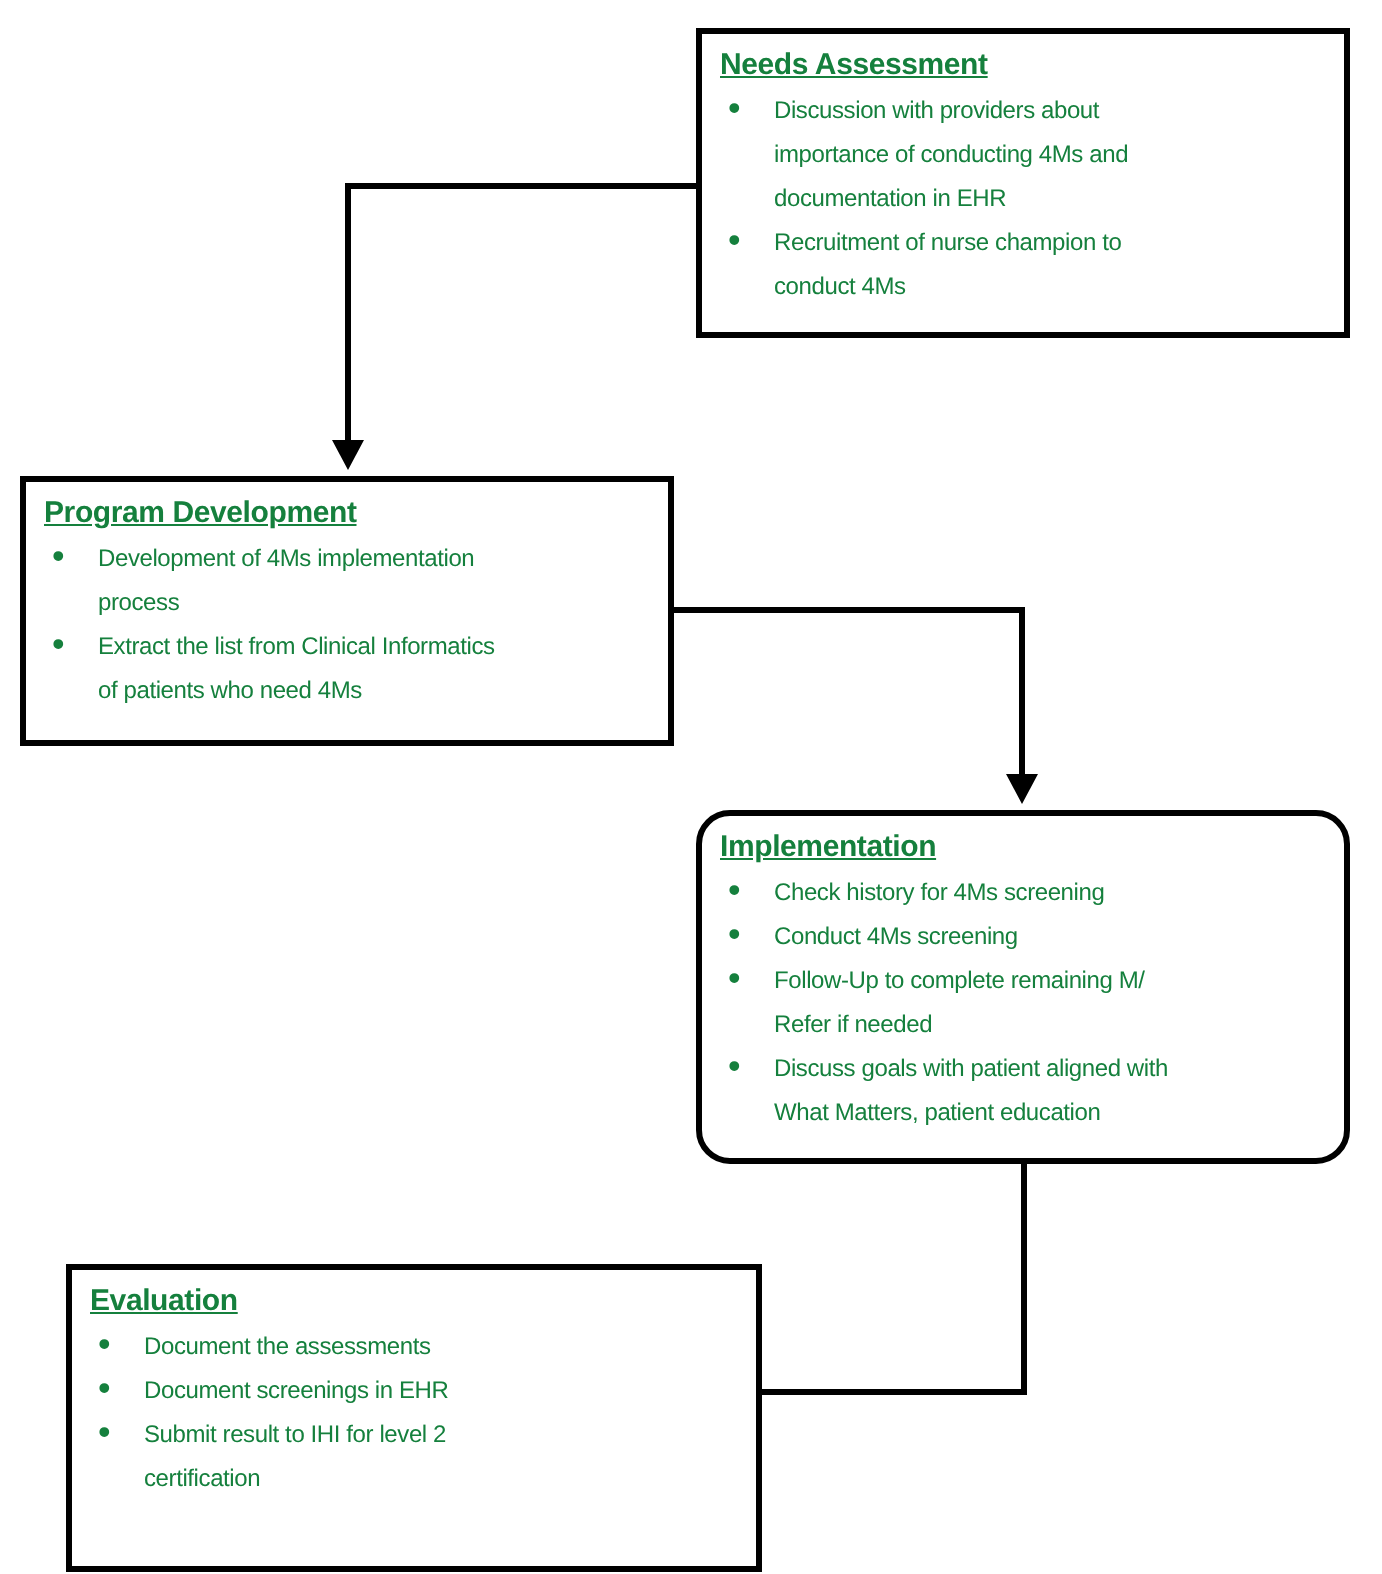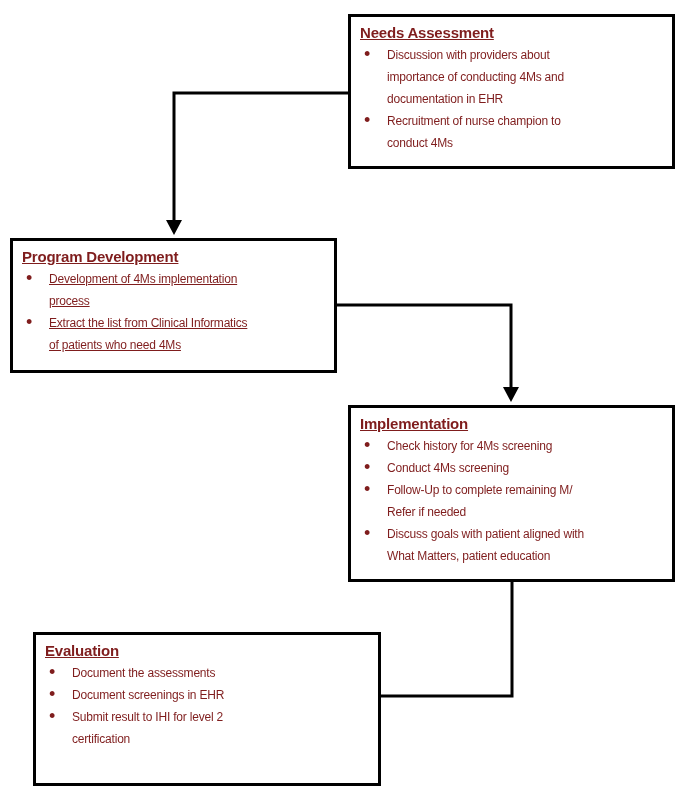--- a/index.html
+++ b/index.html
@@ -6,21 +6,21 @@
     margin: 0;
     padding: 0;
     background: #ffffff;
   }
   .canvas {
     position: relative;
     width: 691px;
     height: 787px;
     background: #ffffff;
     font-family: "Liberation Sans", sans-serif;
-    color: #7f1d1d;
+    color: #15803d;
     overflow: hidden;
   }
   .connectors {
     position: absolute;
     left: 0;
     top: 0;
     width: 691px;
     height: 787px;
     pointer-events: none;
   }
@@ -57,22 +57,22 @@
     letter-spacing: -0.2px;
   }
   li.bullet::before {
     content: "\2022";
     position: absolute;
     left: 13px;
     top: -1px;
     font-size: 18px;
   }
   .box-needs-assessment    { left: 348px; top: 14px;  width: 327px; height: 155px; }
-  .box-program-development { left: 10px;  top: 238px; width: 327px; height: 135px; text-decoration: underline; }
-  .box-implementation      { left: 348px; top: 405px; width: 327px; height: 177px; }
+  .box-program-development { left: 10px;  top: 238px; width: 327px; height: 135px; }
+  .box-implementation      { left: 348px; top: 405px; width: 327px; height: 177px; border-radius: 17px; }
   .box-evaluation          { left: 33px;  top: 632px; width: 348px; height: 154px; }
 </style>
 </head>
 <body>
 
 <div class="canvas">
 
   <svg class="connectors" viewBox="0 0 691 787" xmlns="http://www.w3.org/2000/svg" aria-hidden="true">
     <defs>
       <marker id="arrowhead" markerUnits="userSpaceOnUse" markerWidth="18" markerHeight="18" refX="2" refY="8" orient="auto">

